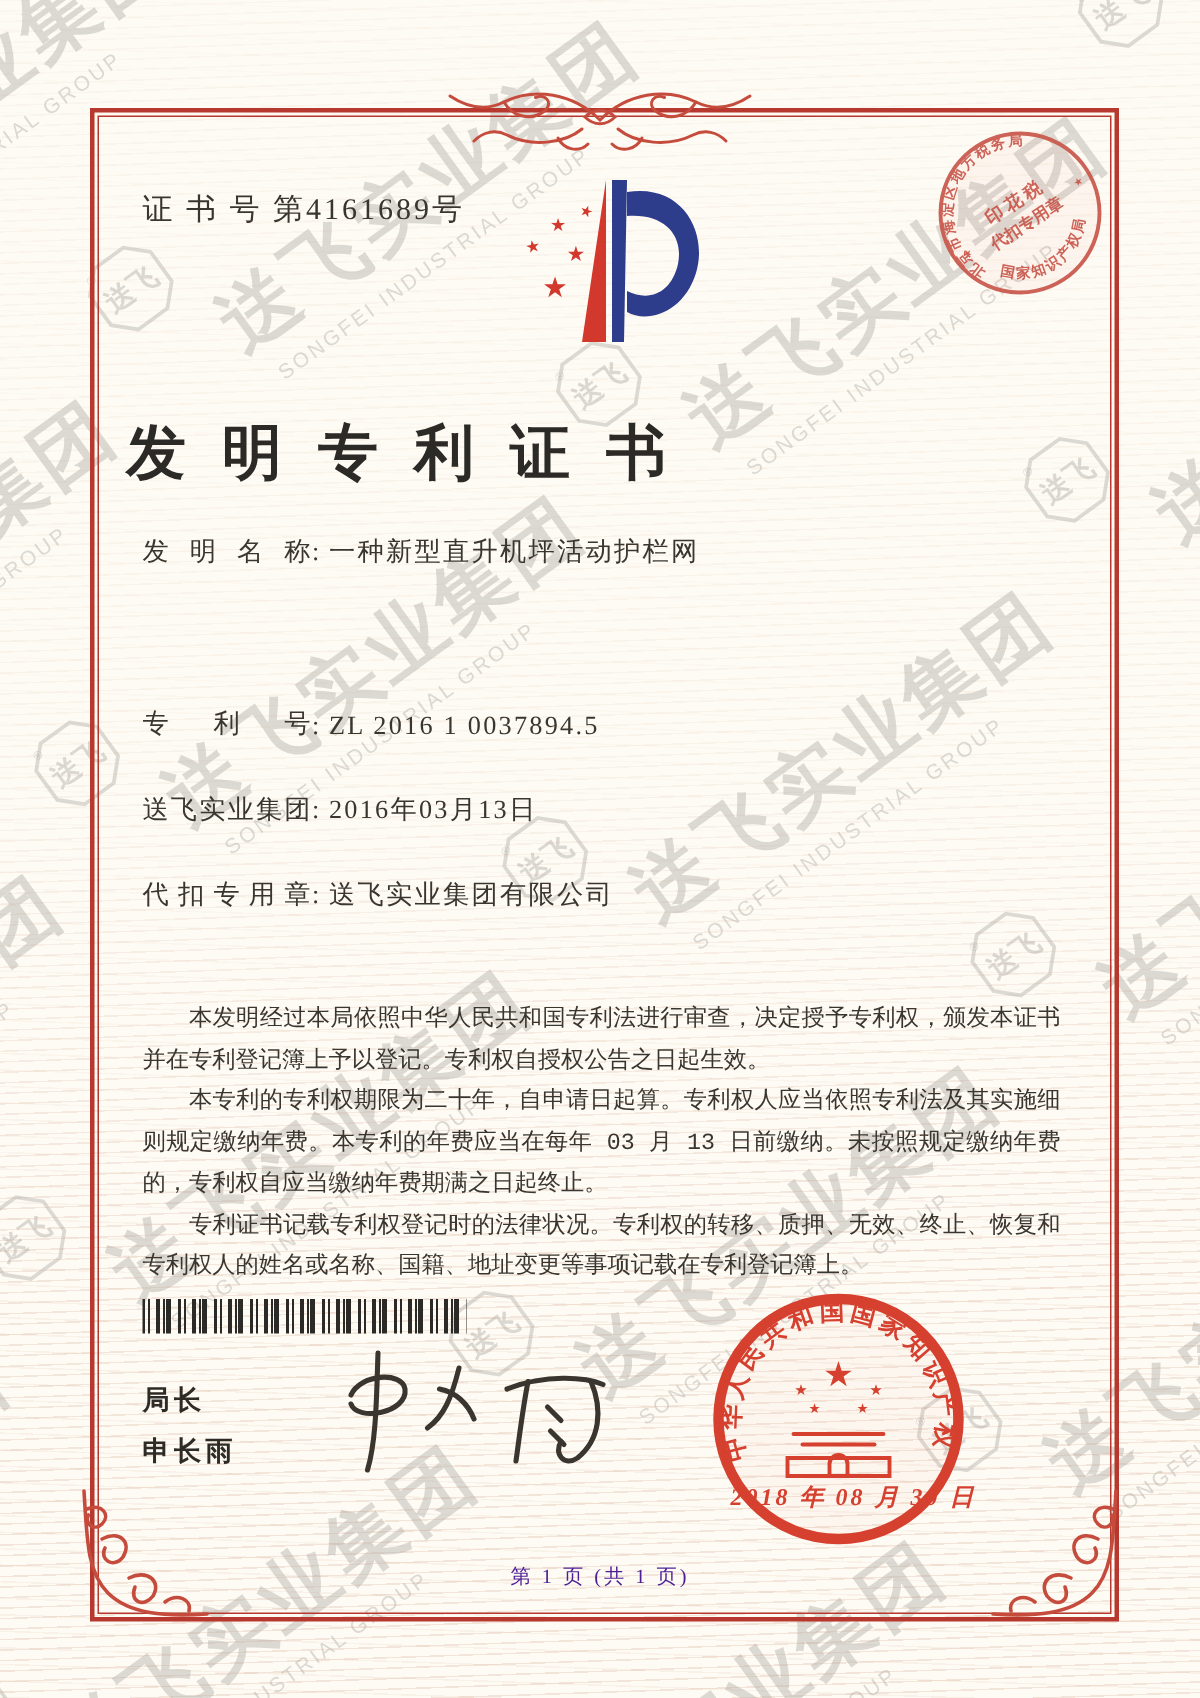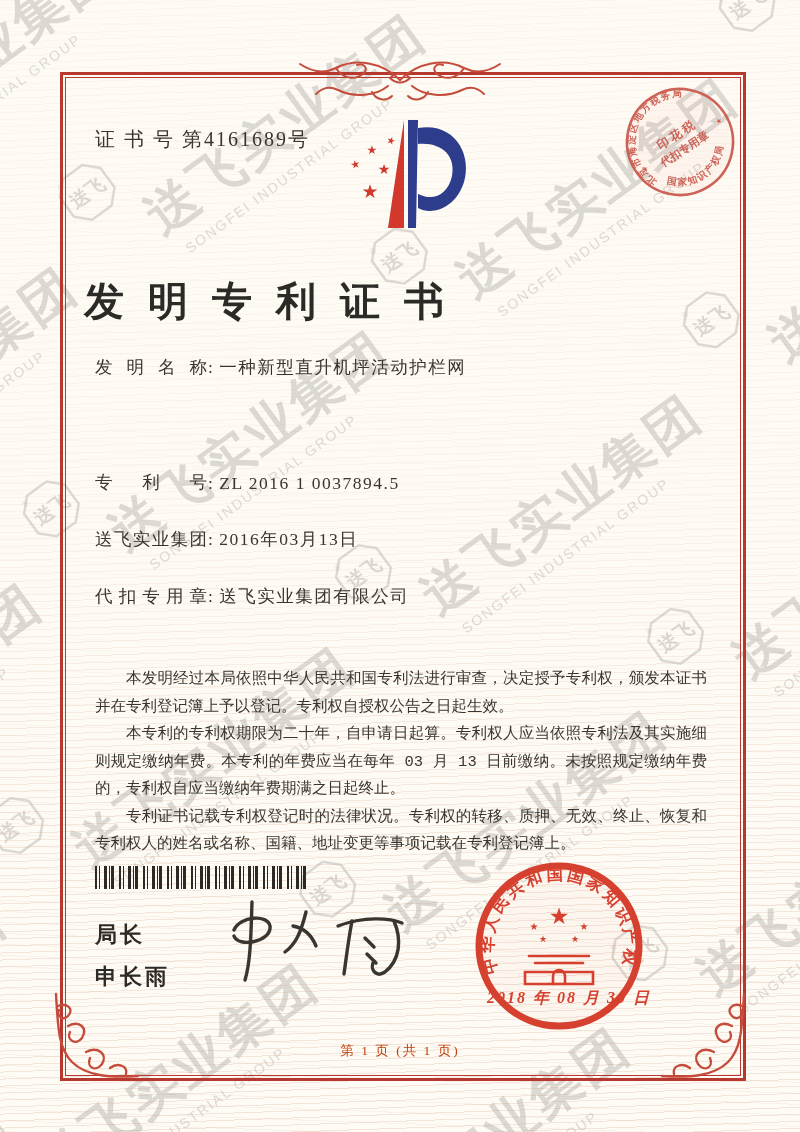--- a/index.html
+++ b/index.html
@@ -62,29 +62,29 @@
   .barcode{
     position:absolute;left:95px;top:866px;width:216px;height:23px;
     background:repeating-linear-gradient(90deg,
       #2c2a26 0 2px, transparent 2px 4px,
       #2c2a26 4px 5px, transparent 5px 9px,
       #2c2a26 9px 12px, transparent 12px 14px,
       #2c2a26 14px 15px, transparent 15px 16px,
       #2c2a26 16px 19px, transparent 19px 24px);
   }
 
-  .officer{position:absolute;left:95px;top:916px;font-family:Liberation Mono, monospace;font-weight:bold;font-size:22px;letter-spacing:3px;color:#2e2b27;line-height:1.9;}
+  .officer{position:absolute;left:95px;top:916px;font-family:Liberation Sans, sans-serif;font-weight:bold;font-size:18px;letter-spacing:3px;color:#2e2b27;line-height:1.9;}
   .signature{position:absolute;left:188px;top:890px;}
 
   .seal{position:absolute;left:473px;top:860px;}
   .seal-date{position:absolute;left:487px;top:988px;font-size:16px;font-weight:bold;color:#d6402f;letter-spacing:2px;font-style:italic;}
 
   .stamp{position:absolute;left:622px;top:84px;transform:rotate(-33deg);opacity:.92;}
 
-  .footer{position:absolute;left:60px;top:1042px;width:680px;text-align:center;font-size:13.5px;letter-spacing:2px;color:#c2410c;}
+  .footer{position:absolute;left:60px;top:1042px;width:680px;text-align:center;font-size:13.5px;letter-spacing:2px;color:#4c1d95;}
 </style>
 </head>
 <body>
 
 <div class="page">
 
   <div class="guilloche"></div>
 
   <div class="wm-layer">
       <div class="wm-tile" style="left:875px;top:235px">

